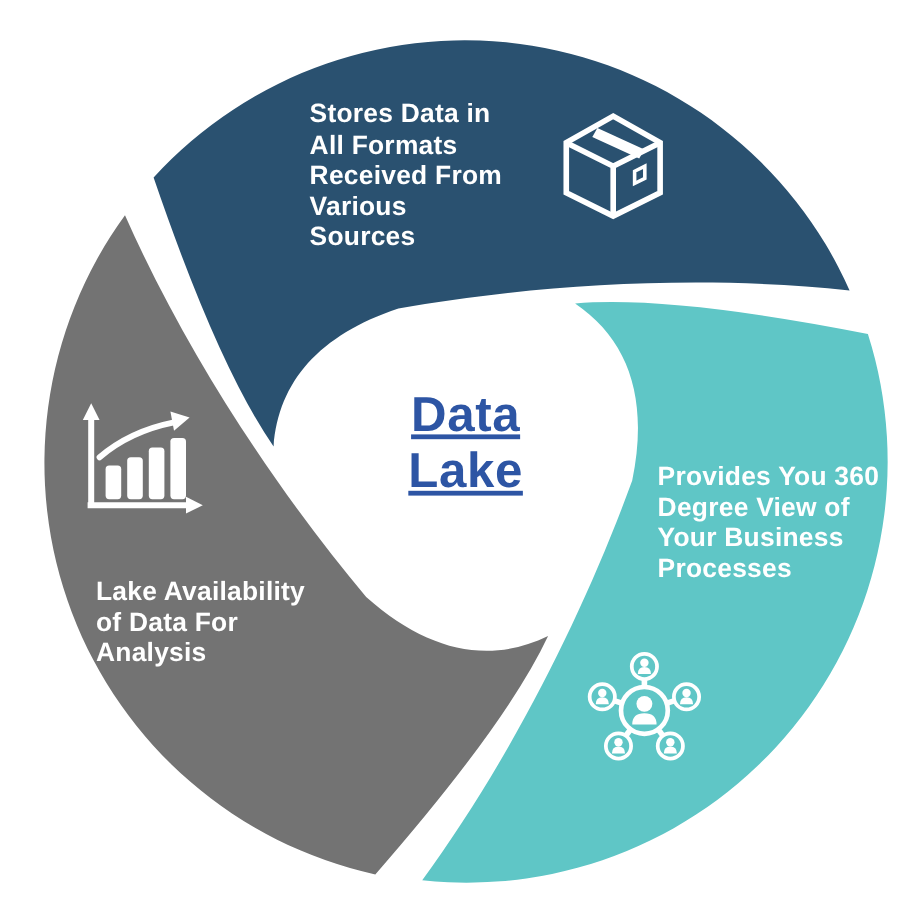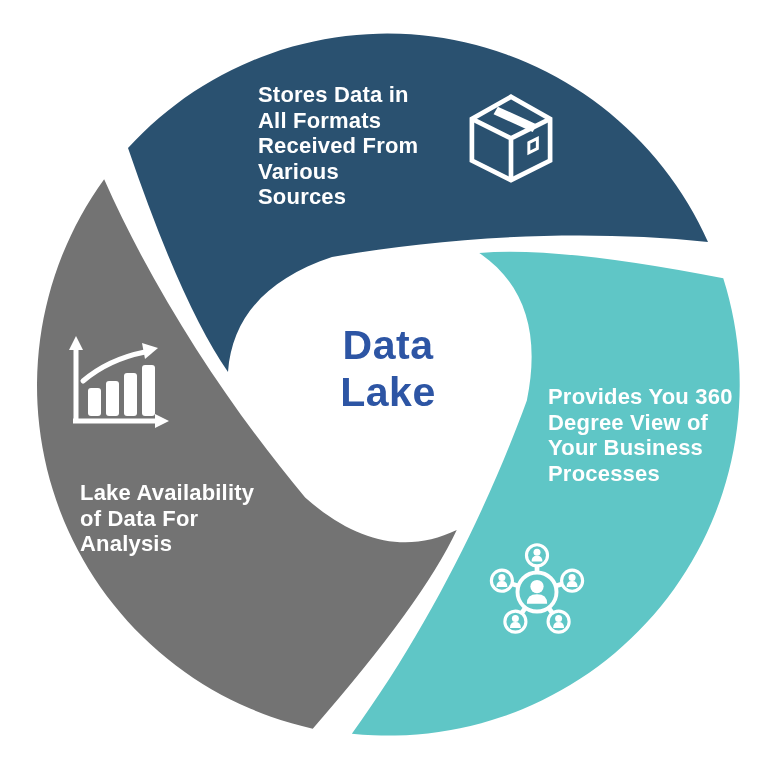--- a/index.html
+++ b/index.html
@@ -37,20 +37,21 @@
     left: 288px;
     top: 322px;
     width: 200px;
     text-align: center;
     color: #2D55A4;
     font-weight: 700;
     font-size: 41px;
     line-height: 47px;
     white-space: pre-line;
     letter-spacing: 0.5px;
+    text-decoration: underline;
   }
 </style>
 </head>
 <body>
 
 <div class="stage">
 
   <svg width="768" height="767" viewBox="0 0 768 767">
 
     <g>

